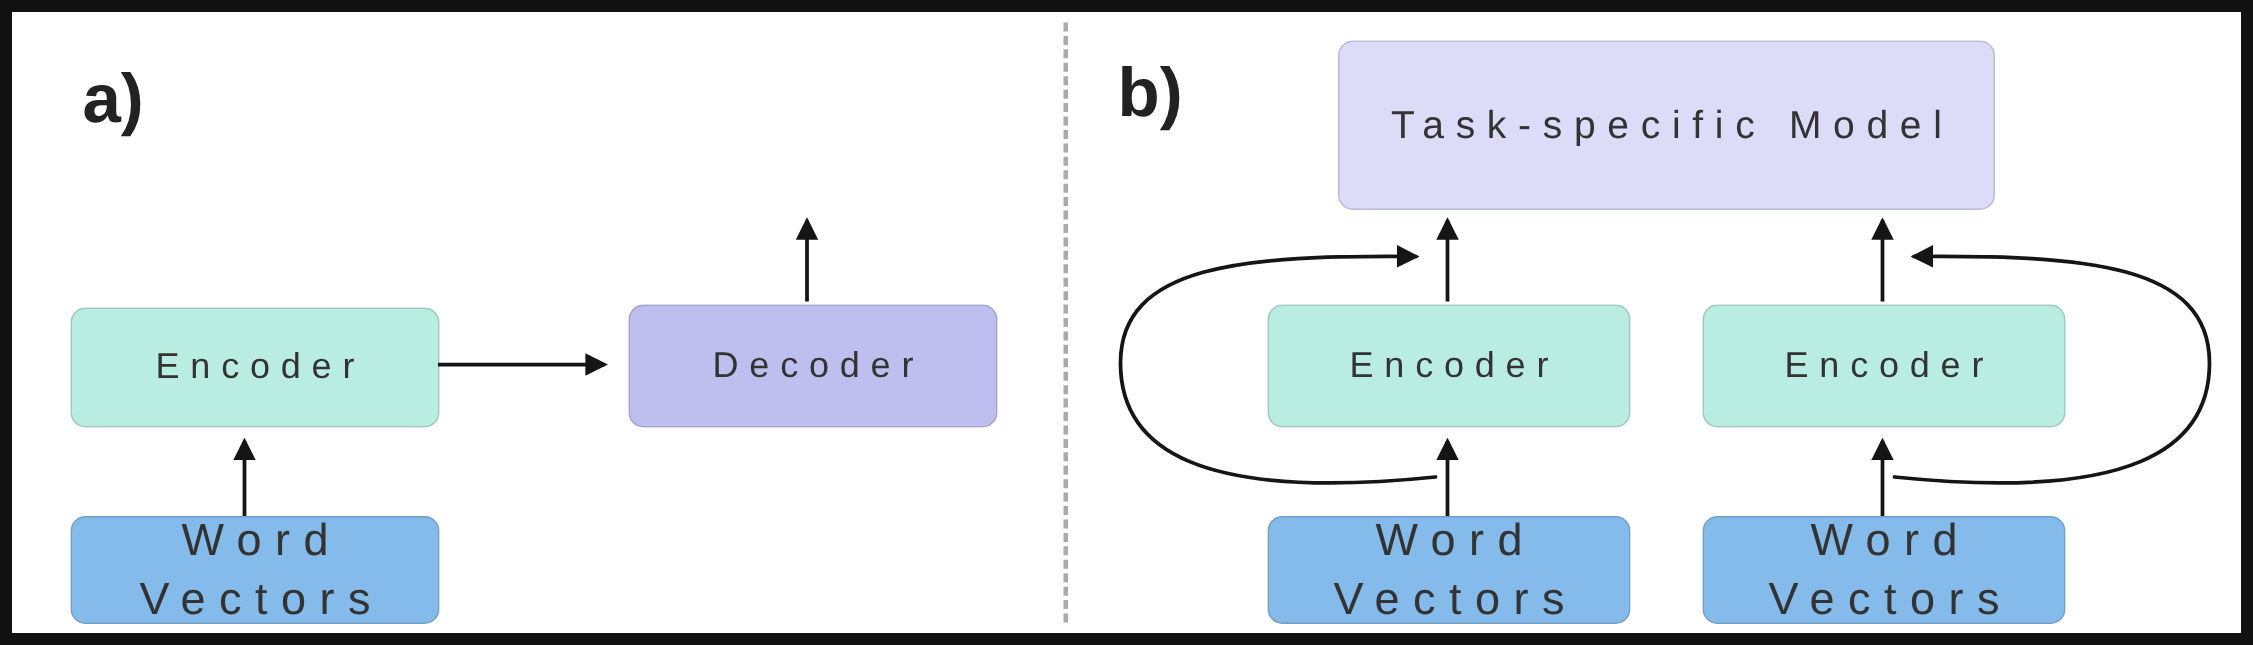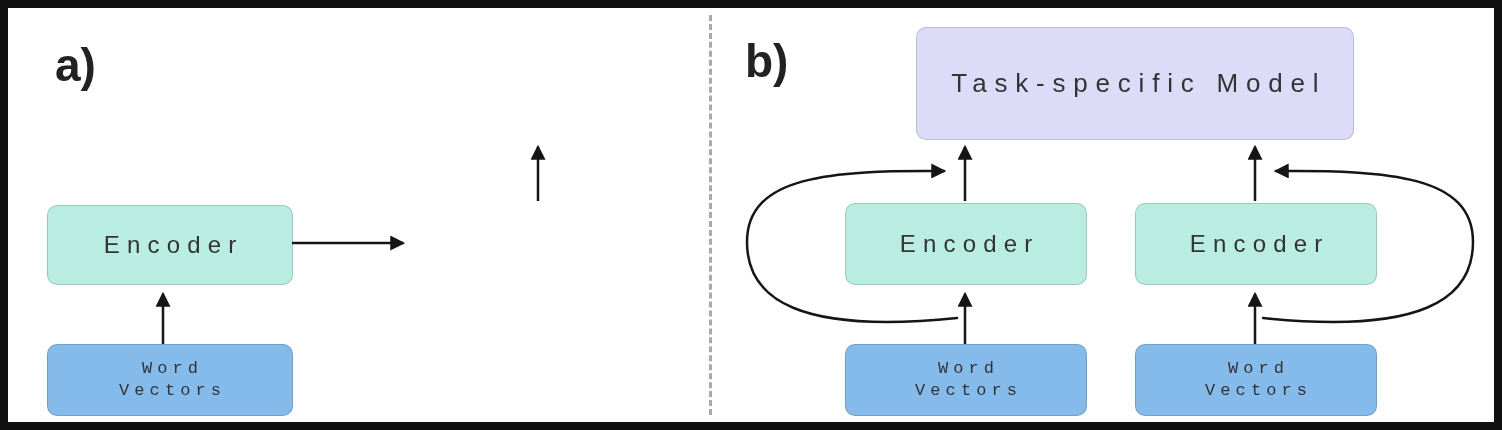--- a/index.html
+++ b/index.html
@@ -32,39 +32,42 @@
     border-radius:10px;
     border:1px solid rgba(0,0,0,0.15);
     font-size:24px;
     font-weight:500;
     letter-spacing:0.3em;
     color:#333333;
     text-align:center;
     line-height:1.3;
   }
   .box span{margin-right:-0.3em;}
-  .box.tall-text{font-size:17px;font-family:Liberation Mono, monospace;}
-  .box.model-text{font-size:26px;margin-left:24px;}
+  .box.tall-text{font-size:30px;}
+  .box.model-text{font-size:26px;}
   svg.arrows{position:absolute;left:0;top:0;z-index:2;}
   .box{z-index:1;}
 </style>
 </head>
 <body>
 
 <div class="canvas">
 
   <div class="divider"></div>
 
   <div class="panel-label" style="left:55px;top:38px;">a)</div>
 
 
   <div class="box" style="left: 47px; top: 205px; width: 244px; height: 78px; background: rgb(185, 237, 225);">
     <span>Encoder</span>
   </div>
 
+  <div class="box" style="left: 419px; top: 203px; width: 244px; height: 80px; background: rgb(191, 191, 239);">
+    <span>Decoder</span>
+  </div>
 
   <div class="box tall-text" style="left: 47px; top: 344px; width: 244px; height: 70px; background: rgb(133, 187, 235);">
     <span>Word</span>
     <span>Vectors</span>
   </div>
 
   <div class="panel-label" style="left:745px;top:34px;">b)</div>
 
   <div class="box model-text" style="left: 892px; top: 27px; width: 436px; height: 111px; background: rgb(220, 220, 248);">
     <span>Task-specific Model</span>

